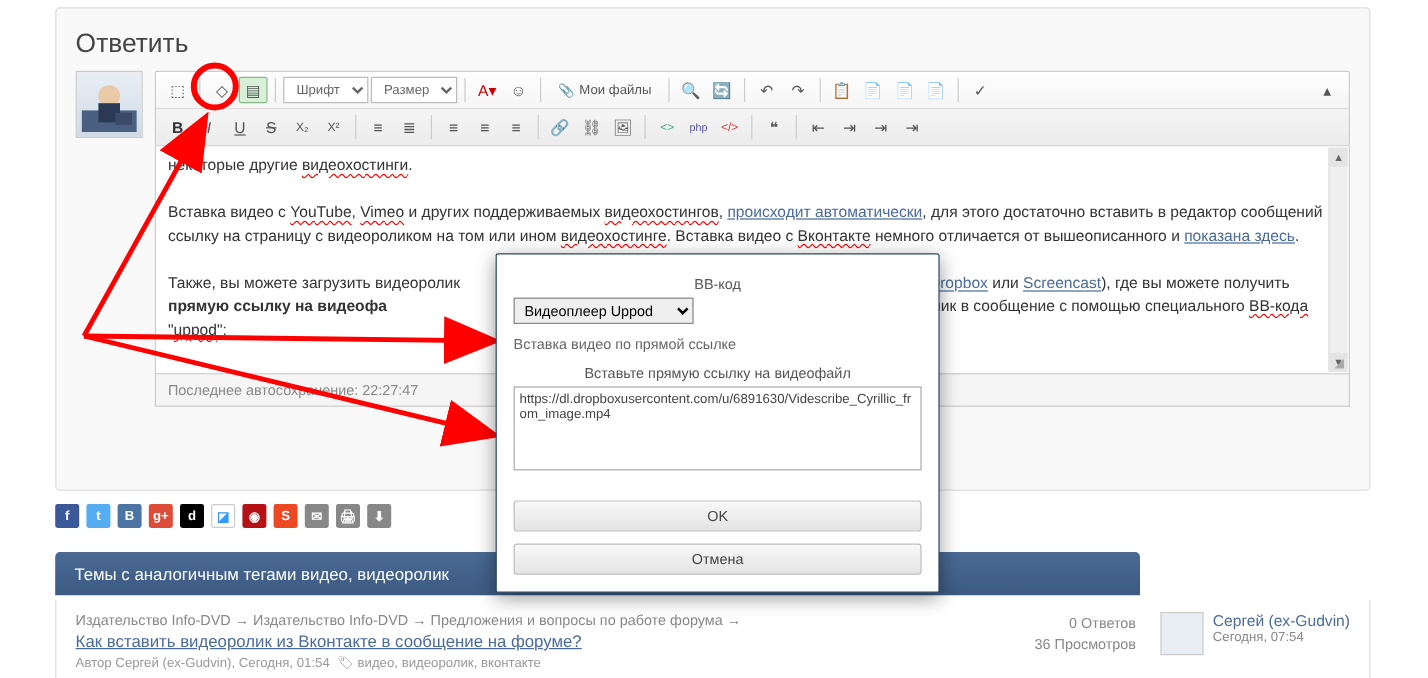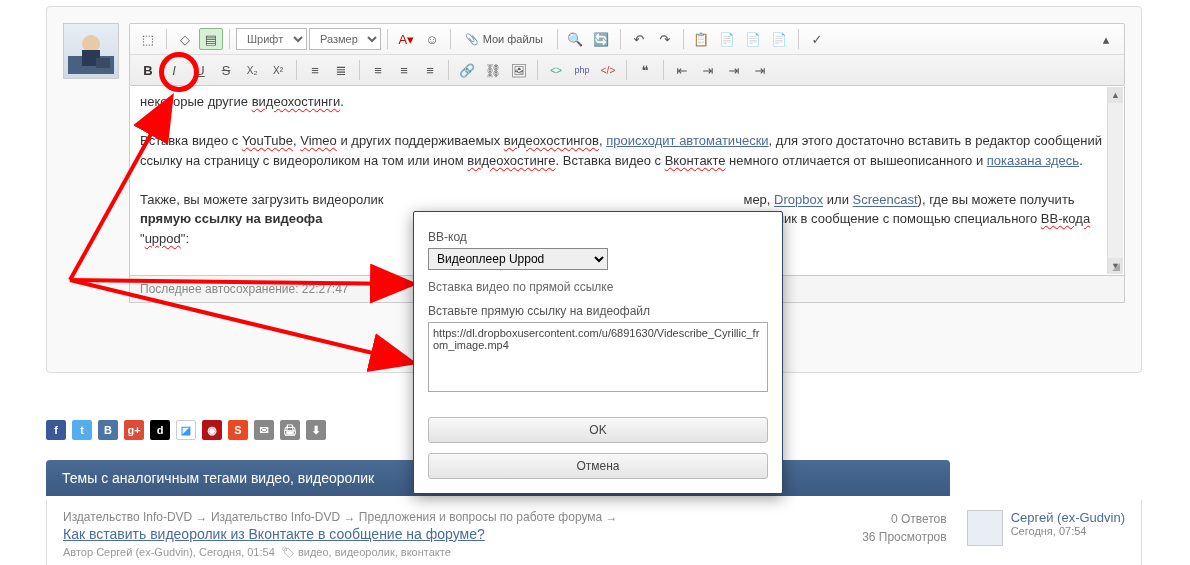--- a/index.html
+++ b/index.html
@@ -92,37 +92,38 @@
   background:#fff; border:1px solid #2b4866; border-radius:2px;
   box-shadow:0 4px 16px rgba(0,0,0,0.4); z-index:30;
 }
 .dialog-titlebar {
   background: linear-gradient(#4a6a94,#3c5a82);
   color:#fff; padding:8px 12px; font-size:14px;
   display:flex; justify-content:space-between; align-items:center;
 }
 .dialog-close { width:18px; height:18px; background:#6a88aa; border-radius:2px; display:flex; align-items:center; justify-content:center; font-size:12px; cursor:pointer; }
 .dialog-body { padding:12px 14px; font-size:12px; color:#555; }
-.dialog-body label { display:block; margin:6px 0 4px; font-size:12px; color:#555; }
-.dialog-body select { width:180px; padding:2px 4px; border:1px solid #888; font-size:12px; }
+.dialog-body label { display:block; margin:6px 0 4px; font-size:12px; color:#555;text-align:center; }
+.dialog-body select { width:150px; padding:2px 4px; border:1px solid #888; font-size:12px; }
 .dialog-body .hint { margin:10px 0; color:#666; }
 .dialog-body textarea { width:100%; height:70px; font-size:11px; padding:4px; border:1px solid #aaa; resize:none; font-family:Arial; color:#444; }
 .dialog-footer { display:flex; justify-content:flex-end; gap:10px; padding:10px 14px 14px;flex-direction:column; }
 .dbtn { padding:5px 22px; border:1px solid #bbb; border-radius:3px; background:linear-gradient(#f8f8f8,#e4e4e4); font-size:12px; cursor:pointer; color:#444; }
 
 
 .arrow-svg { position:absolute; left:0; top:0; pointer-events:none; z-index:20; }
 
 .resize-handle { position:absolute; right:2px; bottom:2px; width:14px; height:14px; }
 .resize-handle::after { content:''; position:absolute; right:2px; bottom:2px; width:0; height:0; border-left:8px solid transparent; border-bottom:8px solid #aaa; }
 </style>
 </head>
 <body>
 
 <div class="outer-panel">
+  <div class="reply-title">Ответить</div>
   <div class="reply-row">
     <div class="avatar-col">
       <div class="avatar-box">
         <svg viewBox="0 0 46 46">
             <rect x="0" y="28" width="46" height="18" fill="#4a6080"></rect>
             <circle cx="23" cy="16" r="9" fill="#e8c9a8"></circle>
             <rect x="14" y="22" width="18" height="16" fill="#2a3a55"></rect>
             <rect x="28" y="30" width="14" height="10" fill="#3a4a66"></rect>
           </svg>
       </div>

